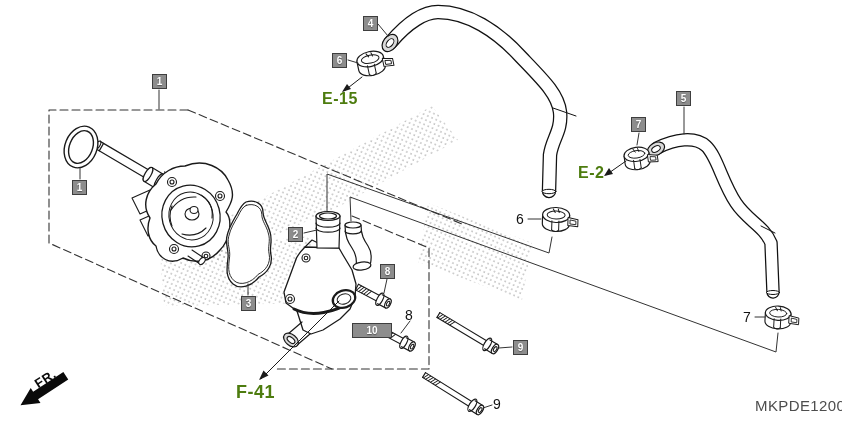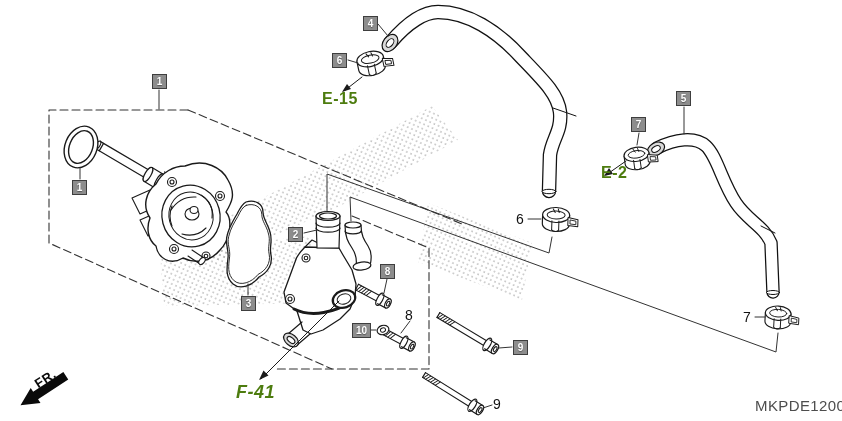--- a/index.html
+++ b/index.html
@@ -9,29 +9,29 @@
   }
   #art{position:absolute;left:0;top:0;width:842px;height:421px;}
   .callout{
     position:absolute;width:15px;height:15px;
     background:#8d8d8d;border:1px solid #3e3e3e;box-sizing:border-box;
     color:#fff;font-size:10px;font-weight:bold;
     display:flex;align-items:center;justify-content:center;
     text-shadow:0 1px 1px rgba(0,0,0,.4);
     cursor:pointer;user-select:none;
   }
-  .callout.wide{width:19px;}
+  .callout.wide{width:40px;}
   .plainnum{
     position:absolute;color:#111;font-size:14px;font-weight:normal;line-height:14px;
   }
   .ref{
     position:absolute;color:#4d7c0f;font-weight:bold;font-size:16px;line-height:16px;
     letter-spacing:.5px;
   }
-  .ref.big{font-size:18px;font-style:italic;}
+  .ref.big{font-size:18px;}
   .code{
     position:absolute;color:#4d4d4d;font-size:15px;line-height:12px;letter-spacing:.4px;
   }
   .frlabel{
     position:absolute;color:#0a0a0a;font-size:13px;font-weight:bold;
     transform:rotate(-33deg);transform-origin:left bottom;letter-spacing:.5px;
   }
 </style>
 </head>
 <body>
@@ -299,20 +299,20 @@
   <div class="callout" style="left:513px;top:340px">9</div>
   <div class="callout wide" style="left:352px;top:323px">10</div>
   <div class="callout" style="left:72px;top:180px">1</div>
 
   <div class="plainnum" style="left:516px;top:212px">6</div>
   <div class="plainnum" style="left:743px;top:310px">7</div>
   <div class="plainnum" style="left:405px;top:308px">8</div>
   <div class="plainnum" style="left:493px;top:397px">9</div>
 
   <div class="ref" style="left:322px;top:91px">E-15</div>
-  <div class="ref" style="left:601px;top:165px">E-2</div>
+  <div class="ref" style="left:578px;top:165px">E-2</div>
   <div class="ref big" style="left:236px;top:384px">F-41</div>
 
   <div class="code" style="left:755px;top:400px">MKPDE1200</div>
 
   <div class="frlabel" style="left:40px;top:376px">FR.</div>
 
 </div>
 
 </body></html>

